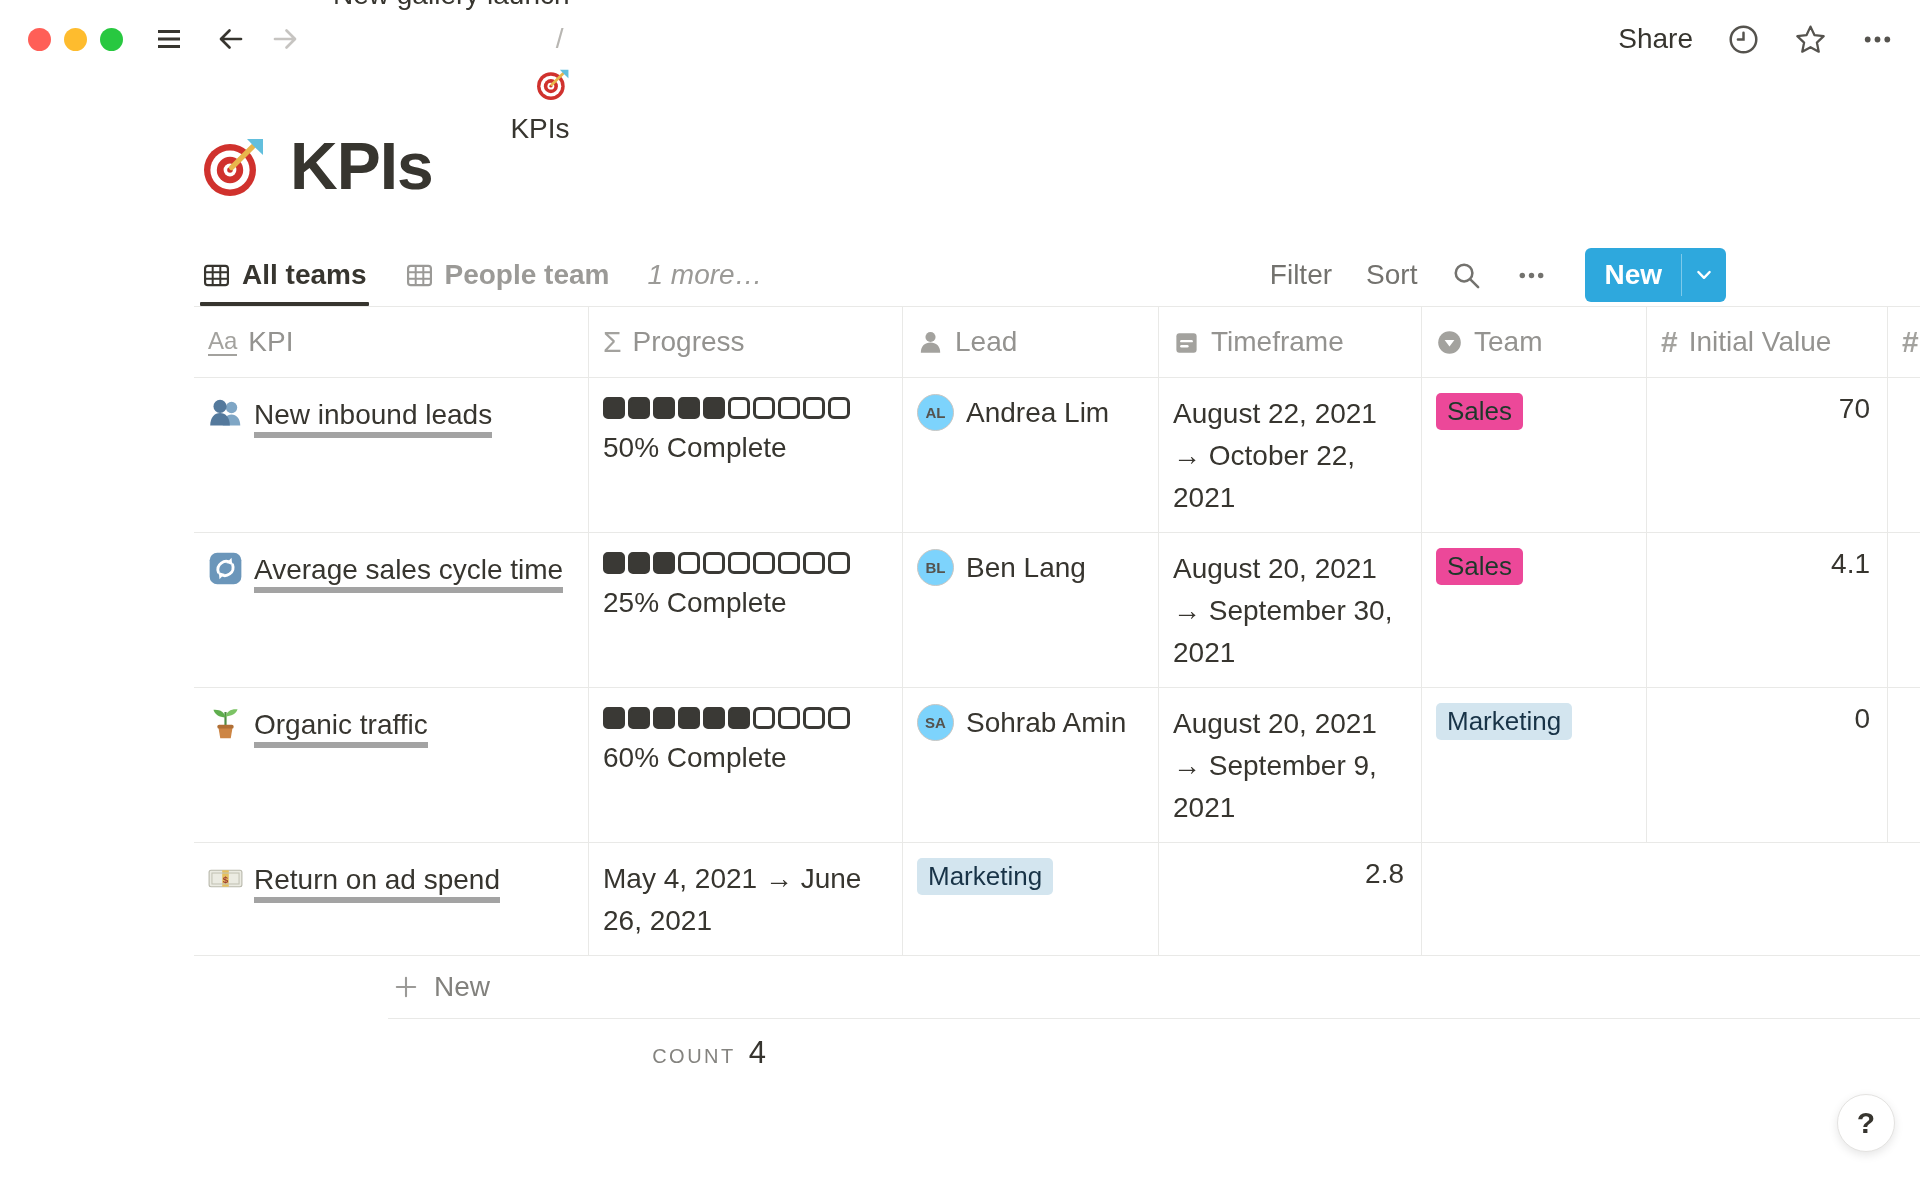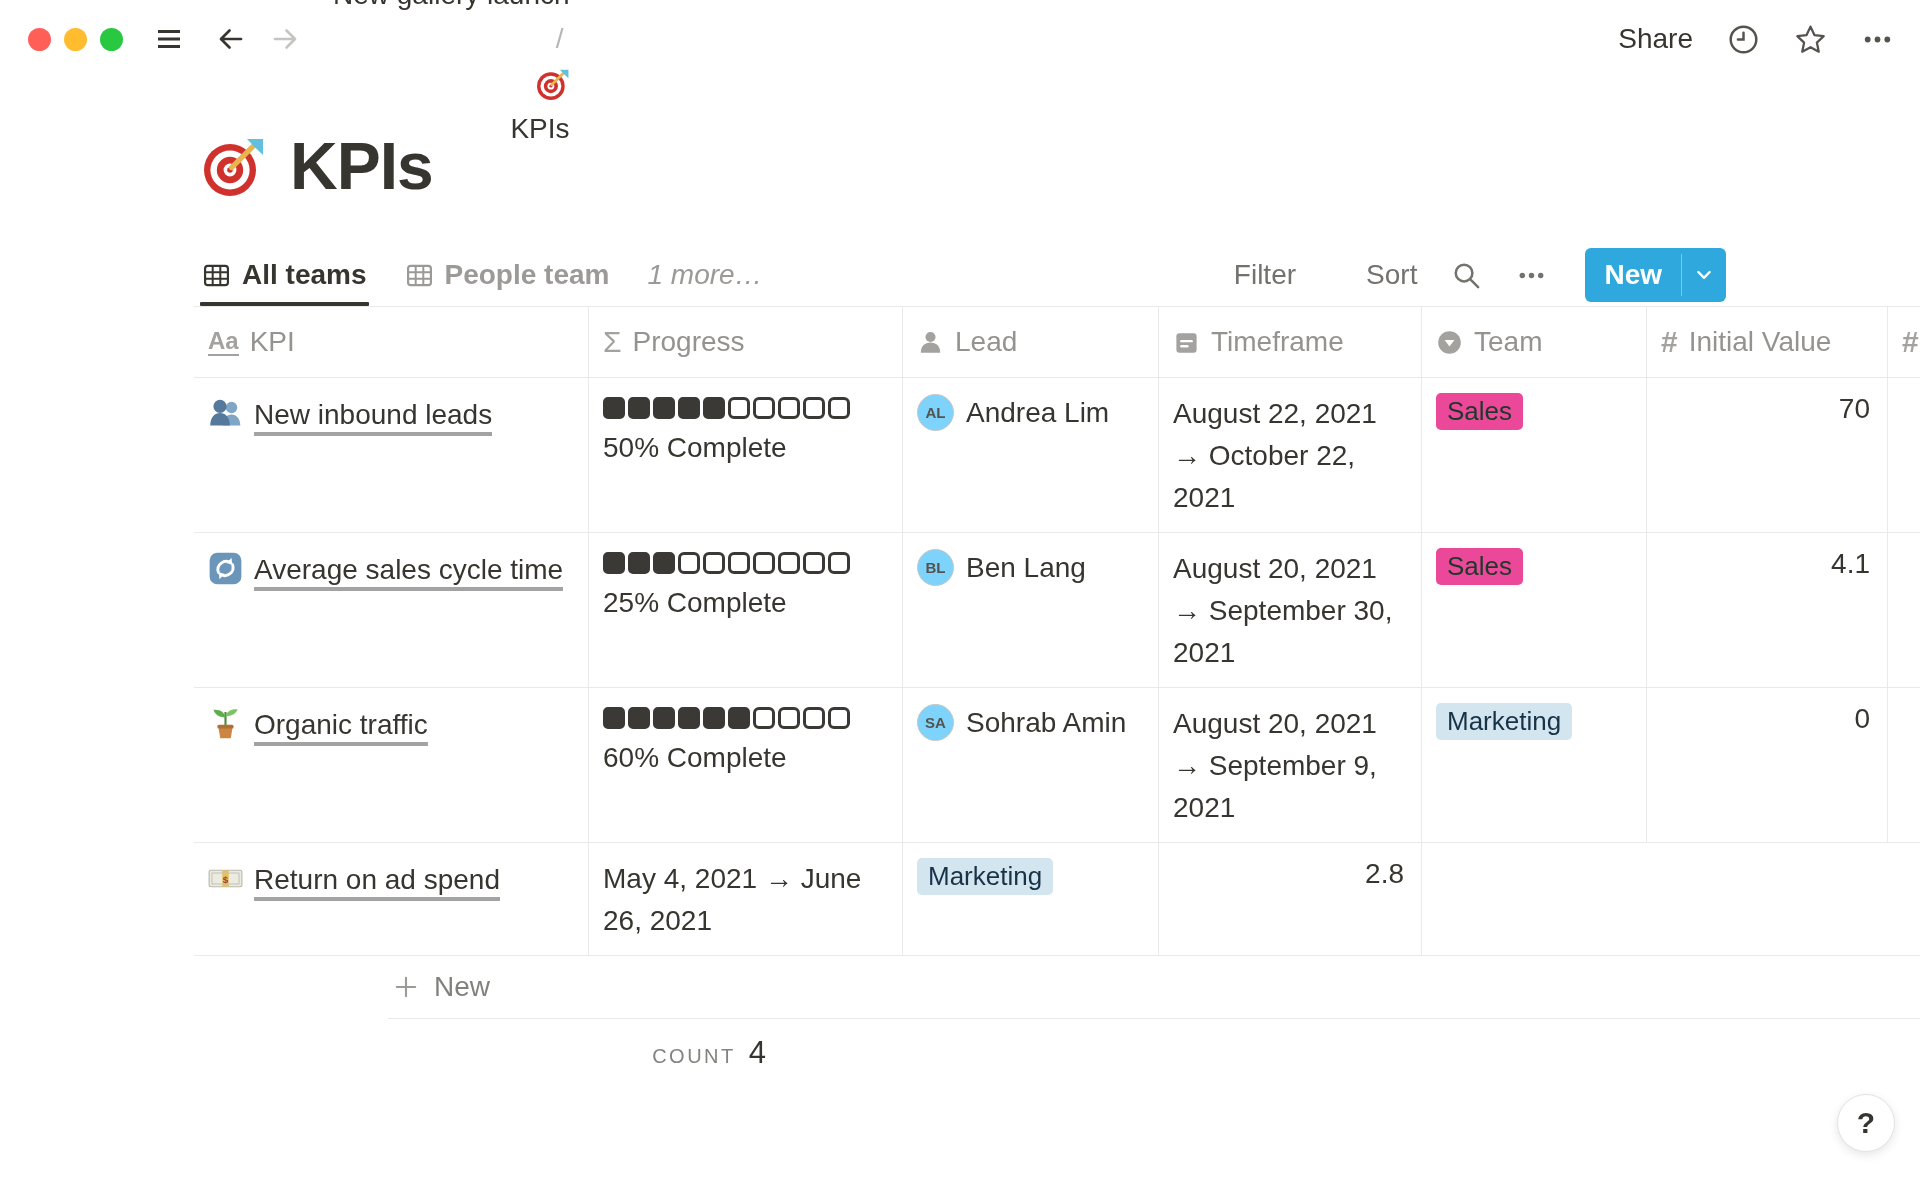--- a/index.html
+++ b/index.html
@@ -37,50 +37,50 @@
     display:flex; align-items:center; }
   .tab { display:flex; align-items:center; gap:11px; font-size:28px; font-weight:600;
     height:100%; position:relative; margin-right:38px; cursor:default; }
   .tab svg { width:29px; height:29px; }
   .tab.active { color:#37352f; }
   .tab.active::after { content:''; position:absolute; left:-2px; right:-2px; bottom:0;
     height:4px; background:#37352f; border-radius:1px; }
   .tab.inactive { color:#9b9a97; }
   .more-link { font-size:28px; color:#9b9a97;font-style:italic; }
   .view-toolbar { margin-left:auto; display:flex; align-items:center; gap:34px; }
-  .vt-txt { font-size:28px; color:#73726e;margin-left:36px; }
+  .vt-txt { font-size:28px; color:#73726e; }
   .vt-ic { color:#73726e; }
   .vt-ic svg { width:31px; height:31px; }
   .new-btn { display:flex; align-items:stretch; height:54px; border-radius:6px;
     overflow:hidden; background:#2ea8dd; color:#fff; margin-left:4px; }
   .new-btn-main { display:flex; align-items:center; padding:0 19px; font-size:28px; font-weight:600; }
   .new-btn-div { width:1px; background:rgba(255,255,255,0.38); margin:6px 0; }
   .new-btn-chev { width:44px; display:flex; align-items:center; justify-content:center; }
   .new-btn-chev svg { width:24px; height:24px; }
 
   
   .tbl { margin-left:194px; }
   .thead, .trow { display:grid; grid-template-columns:394px 314px 256px 263px 225px 241px 1fr; }
   .thead { border-top:1px solid #e9e9e7; border-bottom:1px solid #e9e9e7; }
   .hcell { display:flex; align-items:center; gap:11px; height:70px; padding:0 14px;
     color:#949390; font-size:28px; overflow:hidden; white-space:nowrap; }
   .hcell + .hcell { border-left:1px solid #e9e9e7; }
   .hicon { flex:0 0 auto; color:#a3a29e; }
   .hicon svg { width:27px; height:27px; }
   .glyph { font-size:29px; line-height:1; color:#a3a29e; }
-  .g-text { font-size:24px; font-weight:700; border-bottom:2px solid #a3a29e; padding-bottom:1px; }
+  .g-text { font-size:24px; font-weight:400; border-bottom:2px solid #a3a29e; padding-bottom:1px; }
   .g-sigma { font-size:30px; }
   .g-number { font-size:30px; font-weight:600; }
 
   .trow { border-bottom:1px solid #e9e9e7; }
   .cell { padding:13px 14px; font-size:28px; color:#37352f; overflow:hidden; }
   .cell + .cell { border-left:1px solid #e9e9e7; }
   .c-kpi { line-height:47px; font-weight:500; }
   .kpi-ic svg { width:35px; height:35px; display:inline-block; vertical-align:-7px; margin-right:11px; }
-  .kpi-link { color:#37352f; text-decoration:none; border-bottom:4px solid #a3a3a3; padding-bottom:2px; }
+  .kpi-link { color:#37352f; text-decoration:none; border-bottom:6px solid #a3a3a3; padding-bottom:2px; }
   .squares { display:flex; gap:3px; margin:6px 0 13px; }
   .sq { width:22px; height:22px; border:3px solid #3a3935; border-radius:6px; }
   .sq.f { background:#3a3935; border-radius:5px; }
   .plabel { font-size:28px; color:#37352f; }
   .c-lead { display:flex; align-items:flex-start; gap:12px; padding-top:16px; white-space:nowrap; }
   .avatar { flex:0 0 auto; width:37px; height:37px; border-radius:50%; background:#7dd3fc;
     border:1px solid #c9c7c3; color:#55534e; font-size:15px; font-weight:600;
     display:flex; align-items:center; justify-content:center; letter-spacing:0; }
   .lead-name { line-height:38px; }
   .c-time { line-height:42px; padding-top:15px; }

